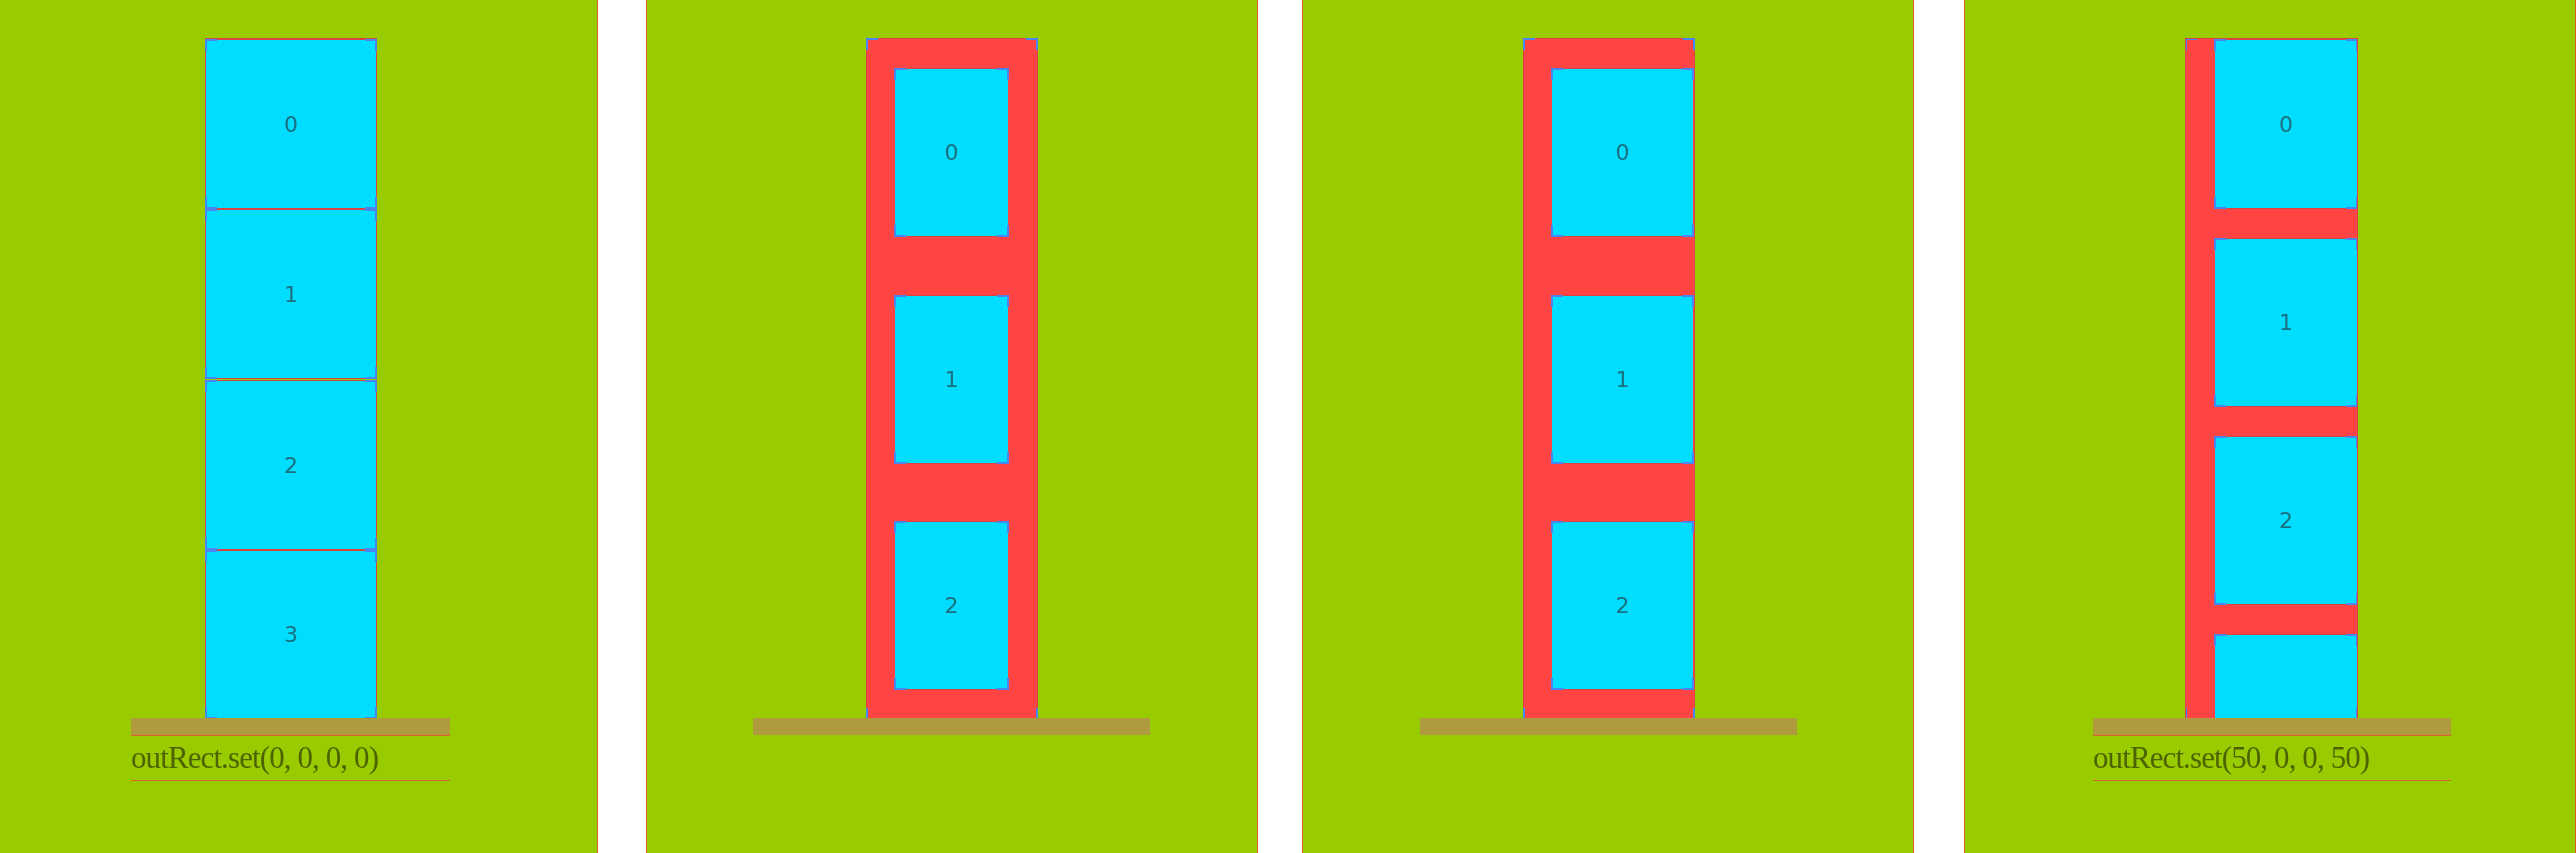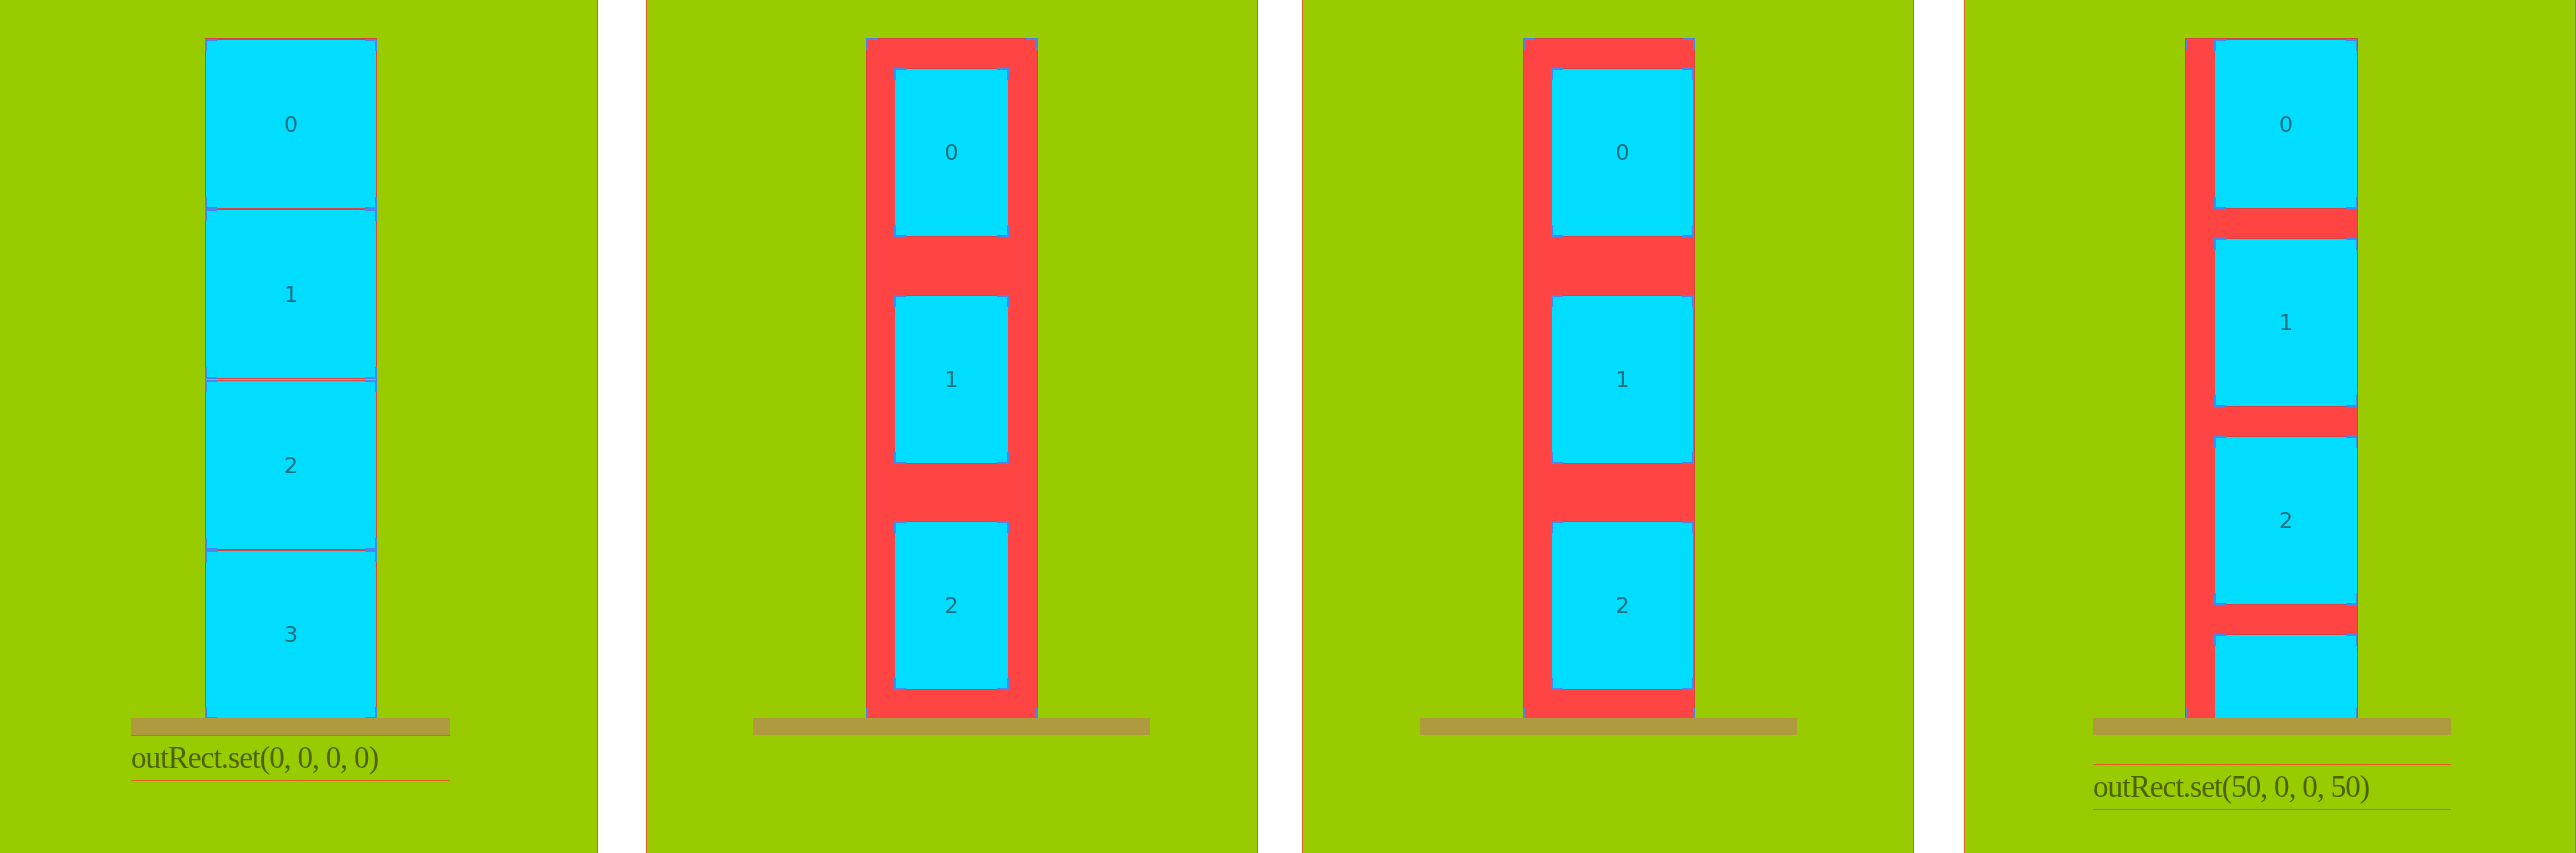--- a/index.html
+++ b/index.html
@@ -168,15 +168,15 @@
     <div class="item" style="left:29px; top:595px; width:142px; height:169px;">
         <i class="corner tl"></i>
         <i class="corner tr"></i>
       </div>
     <i class="corner tl"></i>
       <i class="corner tr"></i>
       <i class="corner bl"></i>
       <i class="corner br"></i>
   </div>
   <div class="shelf" style="left:128px; top:718px; width:358px;"></div>
-  <div class="label" style="left:128px; top:764px; width:358px;">outRect.set(50, 0, 0, 50)</div>
+  <div class="label" style="left:128px; top:735px; width:358px;">outRect.set(50, 0, 0, 50)</div>
 </div>
 
 
 </body></html>

